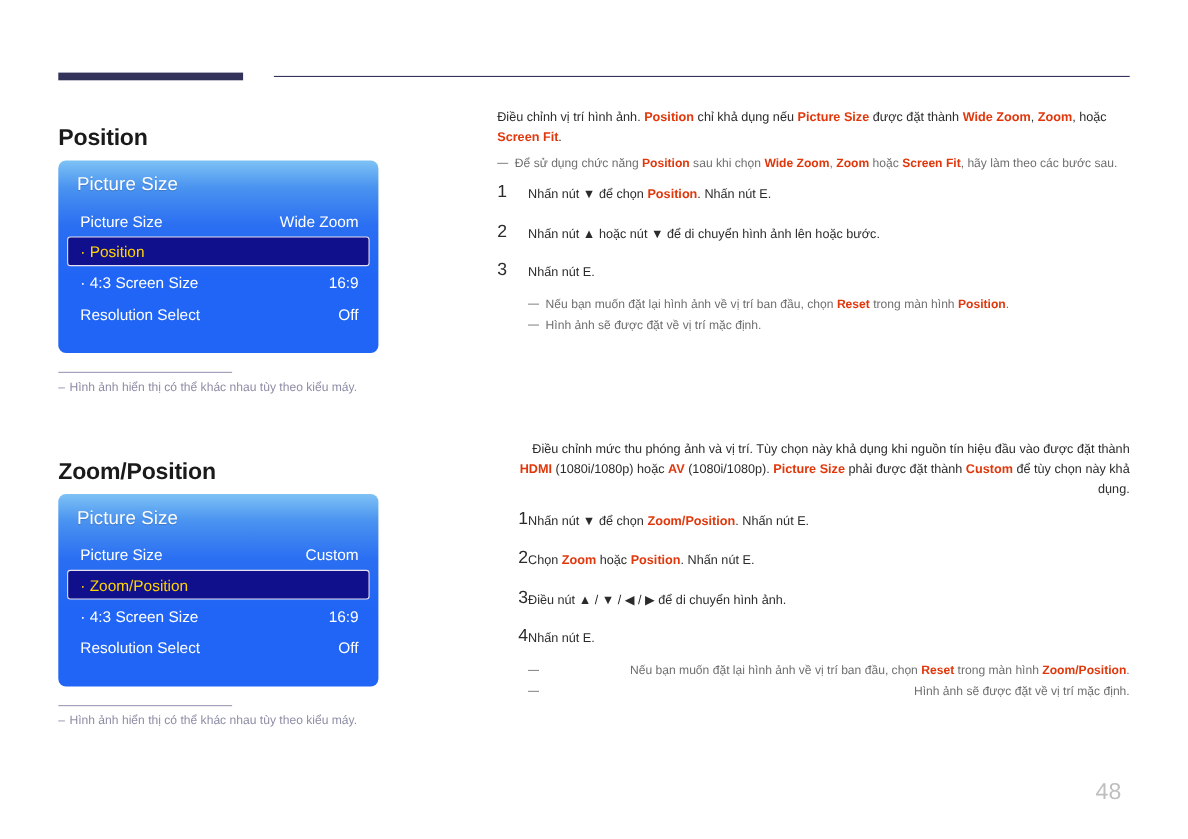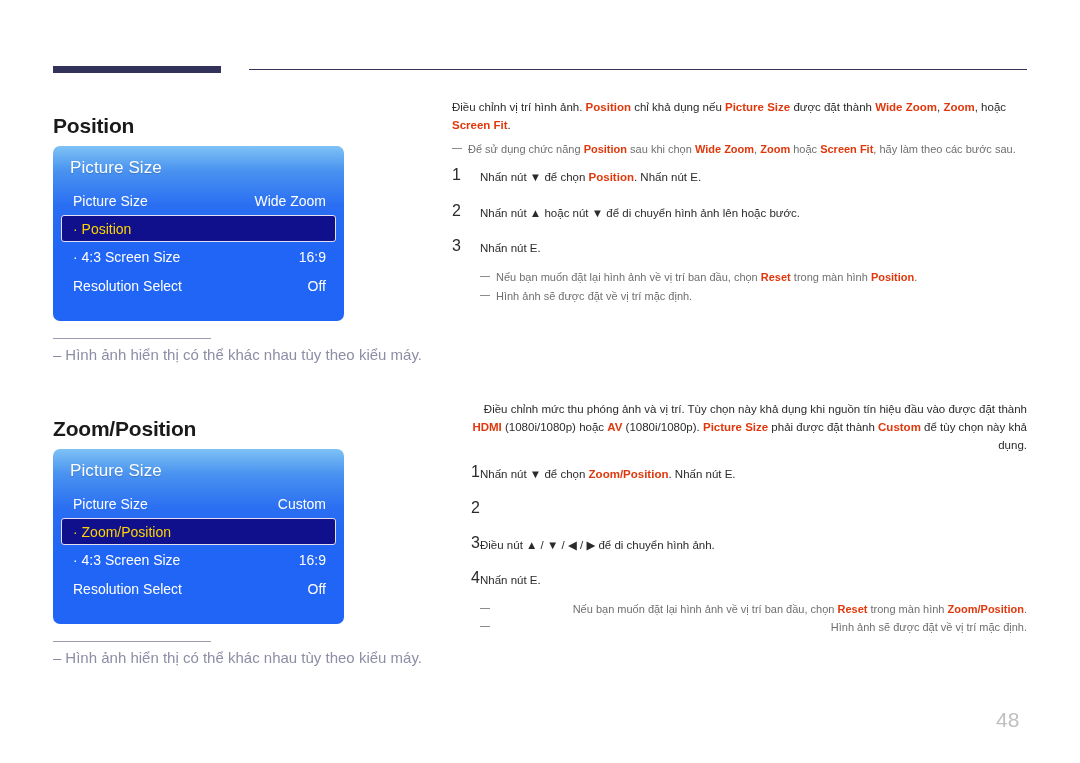--- a/index.html
+++ b/index.html
@@ -113,21 +113,21 @@
   }
   #caption-1 { top: 338px; }
   #caption-2 { top: 641px; }
   .caption-rule {
     width: 158px;
     height: 1px;
     background: #9a9ab4;
     margin-bottom: 7px;
   }
   .caption-text {
-    font-size: 15px;
+    font-size: 11px;
     color: #8d8da6;
     white-space: nowrap;
   }
   .caption-text .cap-dash { margin-right: 4px; }
 
   
   .rcol {
     position: absolute;
     left: 452px;
     width: 575px;
@@ -290,20 +290,21 @@
 
 <div class="rcol" id="rcol-2">
   <p class="intro"><span>Điều chỉnh mức thu phóng ảnh và vị trí. Tùy chọn này khả dụng khi nguồn tín hiệu đầu vào được đặt thành </span><span class="hl">HDMI</span><span> (1080i/1080p) hoặc </span><span class="hl">AV</span><span> (1080i/1080p). </span><span class="hl">Picture Size</span><span> phải được đặt thành </span><span class="hl">Custom</span><span> để tùy chọn này khả dụng.</span></p>
   <div class="steps">
       <div class="step">
         <div class="step-num">1</div>
         <div class="step-text"><span>Nhấn nút ▼ để chọn </span><span class="hl">Zoom/Position</span><span>. Nhấn nút E.</span></div>
       </div>
       <div class="step">
         <div class="step-num">2</div>
+        <div class="step-text"><span>Chọn </span><span class="hl">Zoom</span><span> hoặc </span><span class="hl">Position</span><span>. Nhấn nút E.</span></div>
       </div>
       <div class="step">
         <div class="step-num">3</div>
         <div class="step-text"><span>Điều nút ▲ / ▼ / ◀ / ▶ để di chuyển hình ảnh.</span></div>
       </div>
       <div class="step">
         <div class="step-num">4</div>
         <div class="step-text"><span>Nhấn nút E.</span></div>
       </div>
     </div>

